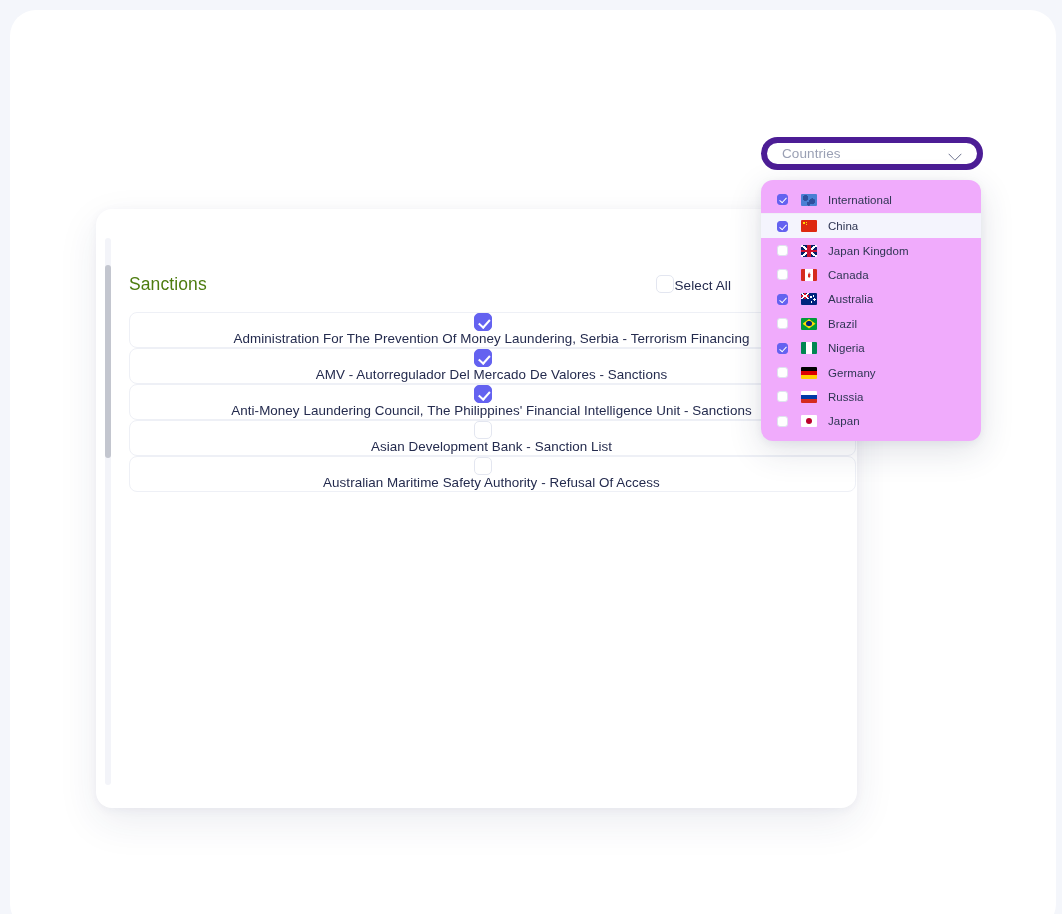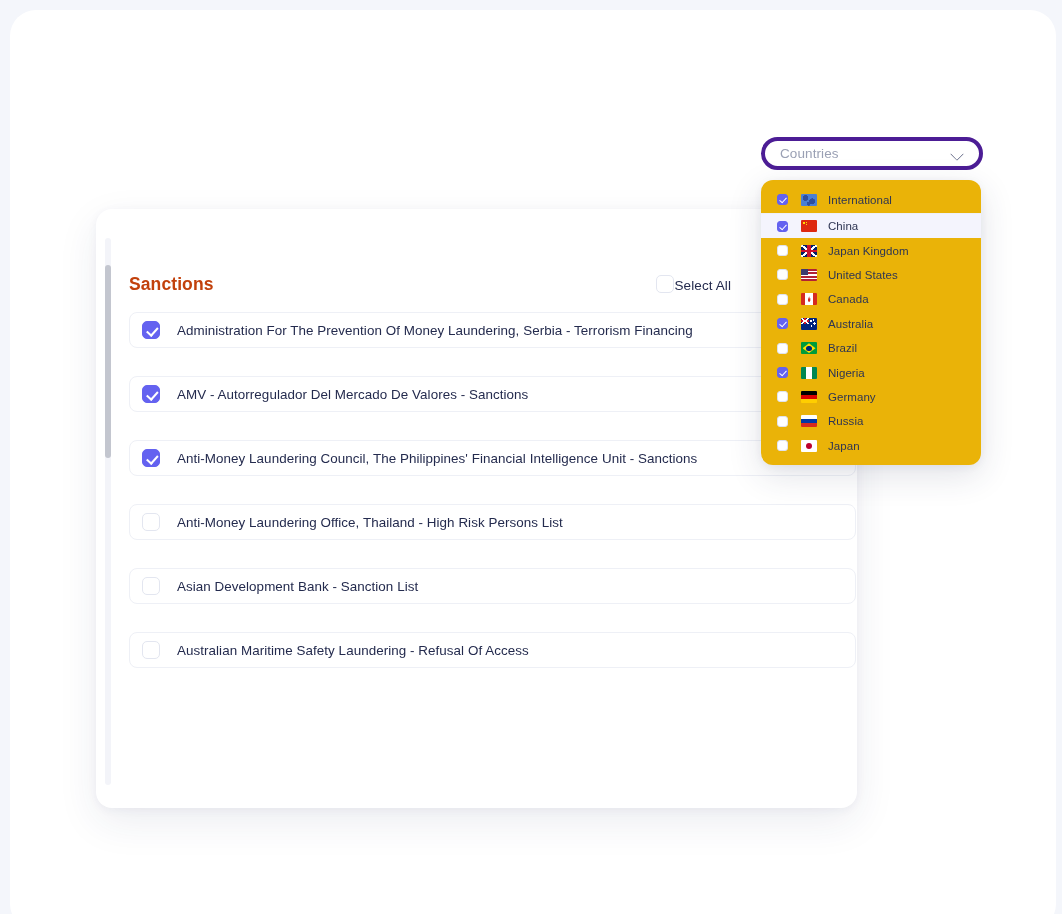--- a/index.html
+++ b/index.html
@@ -28,21 +28,21 @@
     border-radius: 26px 26px 26px 26px;
   }
 
   
   .country-select {
     position: absolute;
     left: 751px;
     top: 127px;
     width: 222px;
     height: 33px;
-    border: 4px solid #4c1d95;
+    border: 6px solid #4c1d95;
     border-radius: 18px;
     background: #ffffff;
     display: flex;
     align-items: center;
     padding: 0 14px 0 15px;
     cursor: pointer;
   }
   .country-select .placeholder {
     flex: 1;
     font-size: 13.5px;
@@ -65,21 +65,21 @@
     transform: rotate(45deg);
     border-radius: 1px;
   }
 
   
   .country-menu {
     position: absolute;
     left: 751px;
     top: 170px;
     width: 220px;
-    background: #eab308;
+    background: #f0abfc;
     border-radius: 12px;
     box-shadow: 0 10px 34px rgba(42,48,86,0.14), 0 2px 8px rgba(42,48,86,0.06);
     padding: 6px 0 7px 0;
     overflow: hidden;
     z-index: 40;
   }
   .country-row {
     display: flex;
     align-items: center;
     height: 24.4px;
@@ -150,23 +150,23 @@
     position: absolute;
     left: 33px;
     right: 22px;
     top: 60px;
     height: 30px;
     display: flex;
     align-items: center;
   }
   .card-title {
     font-size: 17.5px;
-    color: #c2410c;
+    color: #4d7c0f;
     letter-spacing: 0.1px;
-    font-weight: 700;
+    font-weight: 400;
   }
   .select-all-wrap {
     margin-left: auto;
     display: flex;
     align-items: flex-end;
     cursor: pointer;
     padding-right: 104px;
   }
   .select-all-label {
     font-size: 13.5px;
@@ -208,24 +208,25 @@
   .list {
     padding: 0 22px 0 33px;
   }
   .list-row {
     height: 36px;
     border: 1px solid #eef0f6;
     border-radius: 8px;
     display: flex;
     align-items: center;
     padding: 0 14px 0 12px;
-    margin-bottom: 28px;
+    margin-bottom: 0;
     background: #fff;
     cursor: pointer;
     width: 727px;
+    flex-direction: column;
   }
   .list-row .cb-lg { margin-right: 17px; }
   .list-row .row-label {
     font-size: 13.4px;
     color: #242b4e;
     letter-spacing: 0.06px;
     white-space: nowrap;
   }
 
   
@@ -392,25 +393,20 @@
       </div>
       <div class="country-row hl">
         <span class="cb-sm cb on"></span>
         <span class="flag f-cn"></span>
         <span class="cname">China</span>
       </div>
       <div class="country-row">
         <span class="cb-sm cb"></span>
         <span class="flag f-gb"></span>
         <span class="cname">Japan Kingdom</span>
-      </div>
-      <div class="country-row">
-        <span class="cb-sm cb"></span>
-        <span class="flag f-us"></span>
-        <span class="cname">United States</span>
       </div>
       <div class="country-row">
         <span class="cb-sm cb"></span>
         <span class="flag f-ca"></span>
         <span class="cname">Canada</span>
       </div>
       <div class="country-row">
         <span class="cb-sm cb on"></span>
         <span class="flag f-au"></span>
         <span class="cname">Australia</span>
@@ -465,27 +461,23 @@
           <div class="list-row">
             <span class="cb-lg on"></span>
             <span class="row-label">AMV - Autorregulador Del Mercado De Valores - Sanctions</span>
           </div>
           <div class="list-row">
             <span class="cb-lg on"></span>
             <span class="row-label">Anti-Money Laundering Council, The Philippines' Financial Intelligence Unit - Sanctions</span>
           </div>
           <div class="list-row">
             <span class="cb-lg"></span>
-            <span class="row-label">Anti-Money Laundering Office, Thailand - High Risk Persons List</span>
-          </div>
-          <div class="list-row">
-            <span class="cb-lg"></span>
             <span class="row-label">Asian Development Bank - Sanction List</span>
           </div>
           <div class="list-row">
             <span class="cb-lg"></span>
-            <span class="row-label">Australian Maritime Safety Laundering - Refusal Of Access</span>
+            <span class="row-label">Australian Maritime Safety Authority - Refusal Of Access</span>
           </div>
         </div>
     </div>
 
   </div>
 </div>
 
 </body></html>

